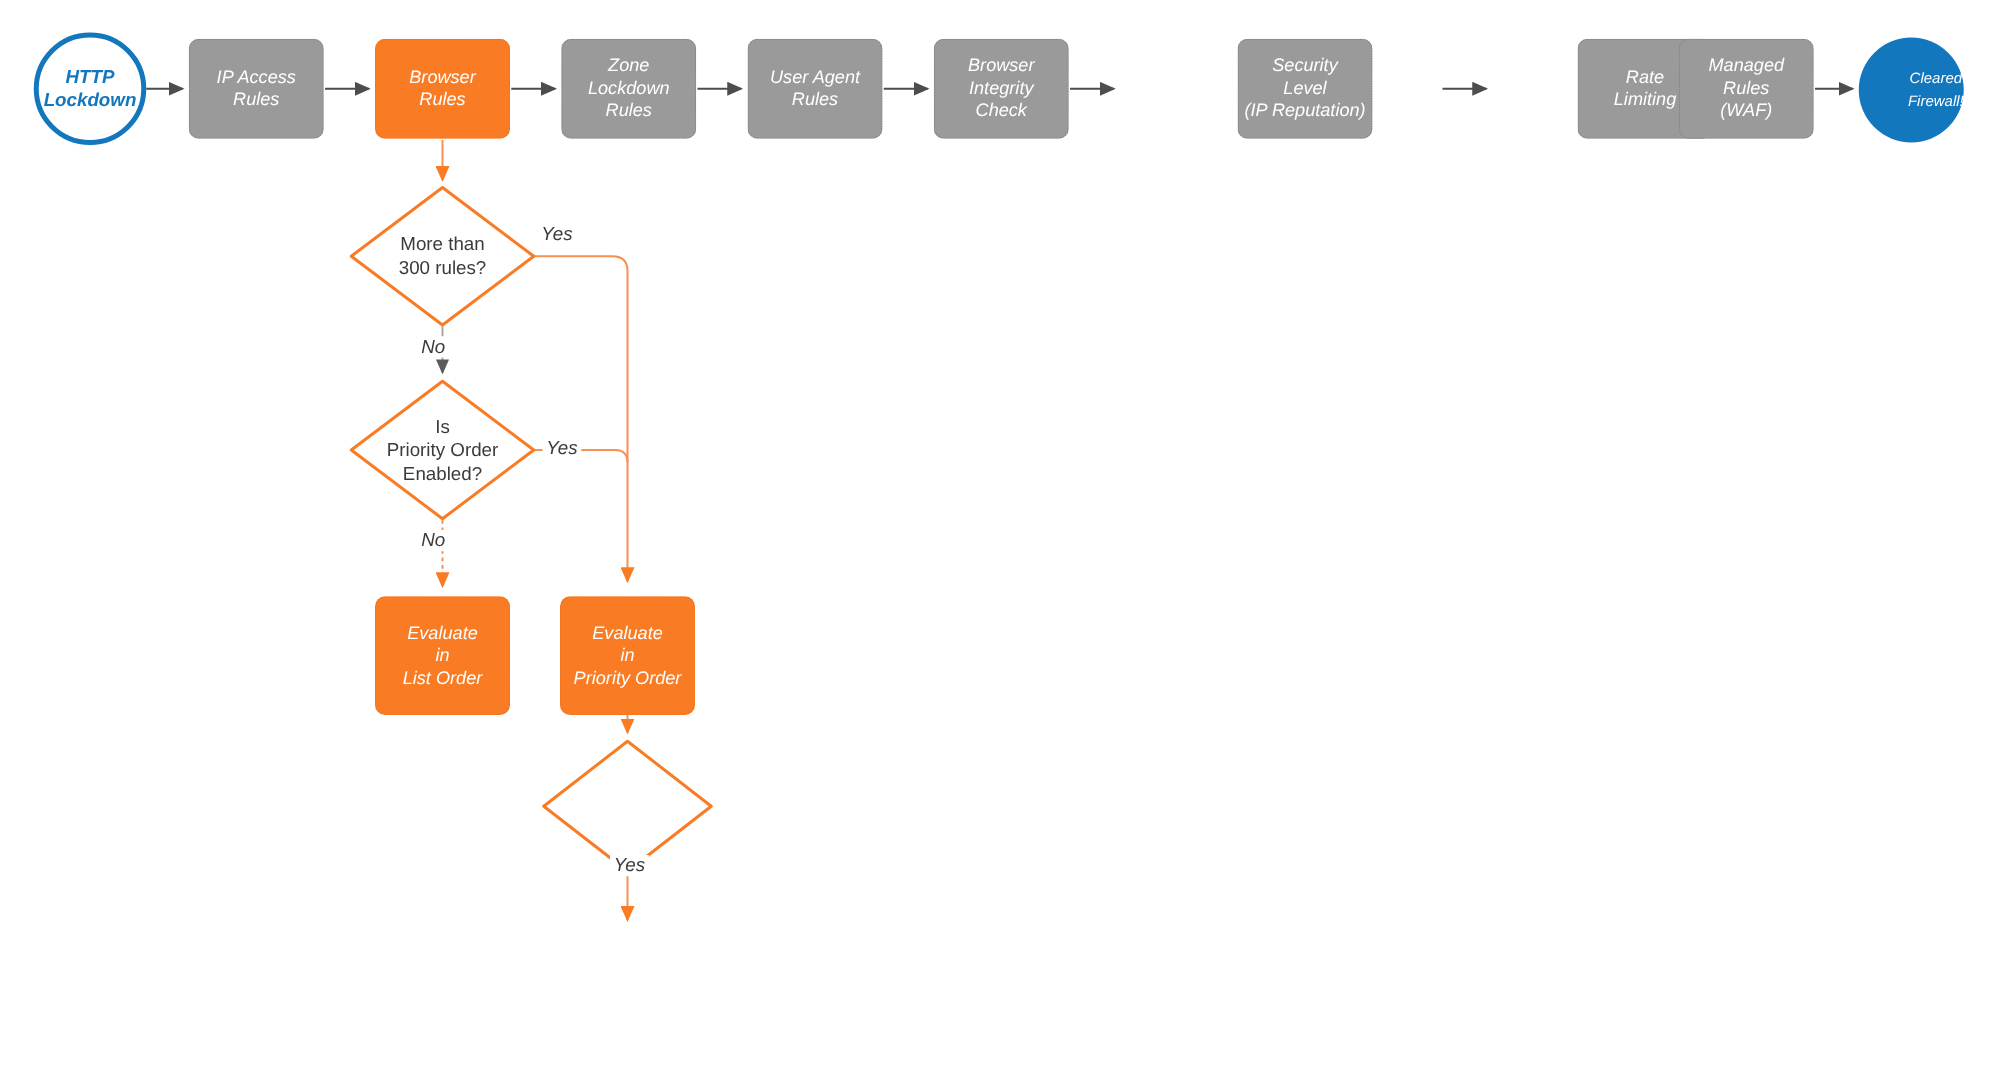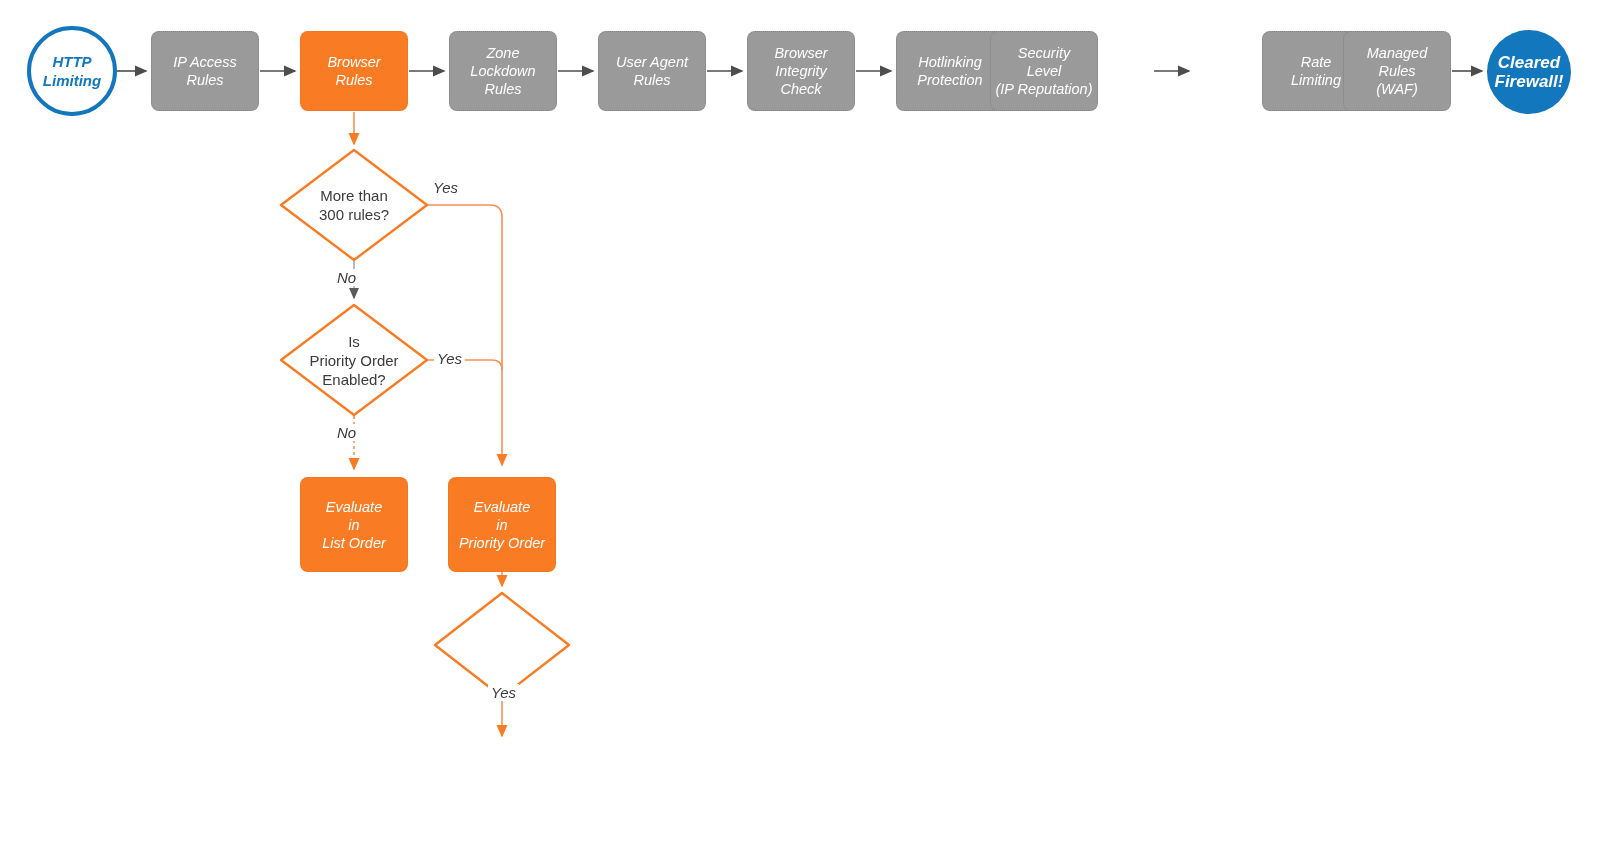--- a/index.html
+++ b/index.html
@@ -9,22 +9,22 @@
 
   .node{position:absolute;display:flex;align-items:center;justify-content:center;
         text-align:center;box-sizing:border-box;}
   .label{white-space:pre-line;}
 
   
   .circle-start{left:27px;top:26px;width:90px;height:90px;border-radius:50%;
         background:#ffffff;border:4px solid #1277BD;color:#1277BD;
         font-size:15px;font-weight:bold;font-style:italic;line-height:19px;}
   .circle-end{left:1487px;top:30px;width:84px;height:84px;border-radius:50%;
-        background:#1277BD;color:#ffffff;font-size:17px;font-weight:bold;
-        font-style:italic;line-height:19px;}
+        background:#1277BD;color:#ffffff;font-size:12px;font-weight:normal;
+        font-style:italic;line-height:19px;justify-content:flex-end;}
 
   
   .step{top:31px;width:108px;height:80px;border-radius:8px;background:#9A9A9A;
         border:1px dotted rgba(110,110,110,0.55);color:#ffffff;
         font-size:14.5px;font-style:italic;line-height:18px;}
   .step.highlighted{background:#F97B23;border-color:rgba(230,110,20,0.6);}
 
   
   .process{width:108px;height:95px;border-radius:8px;background:#F97B23;
         border:1px dotted rgba(230,110,20,0.6);color:#ffffff;
@@ -87,21 +87,21 @@
 
     <g fill="#ffffff" stroke="#F97B23" stroke-width="2.4" stroke-linejoin="round">
       <polygon points="354,150 427,205 354,260 281,205"></polygon>
       <polygon points="354,305 427,360 354,415 281,360"></polygon>
       <polygon points="502,593 569,645 502,697 435,645"></polygon>
     </g>
   </svg>
 
   <div class="node circle-start">
     <span class="label">HTTP
-Limiting</span>
+Lockdown</span>
   </div>
 
   <div class="node step" style="left:151px">
     <span class="label">IP Access
 Rules</span>
   </div>
   <div class="node step highlighted" style="left:300px">
     <span class="label">Browser
 Rules</span>
   </div>
@@ -111,24 +111,20 @@
 Rules</span>
   </div>
   <div class="node step" style="left:598px">
     <span class="label">User Agent
 Rules</span>
   </div>
   <div class="node step" style="left:747px">
     <span class="label">Browser
 Integrity
 Check</span>
-  </div>
-  <div class="node step" style="left:896px">
-    <span class="label">Hotlinking
-Protection</span>
   </div>
   <div class="node step" style="left:990px">
     <span class="label">Security
 Level
 (IP Reputation)</span>
   </div>
   <div class="node step" style="left:1262px">
     <span class="label">Rate
 Limiting</span>
   </div>

